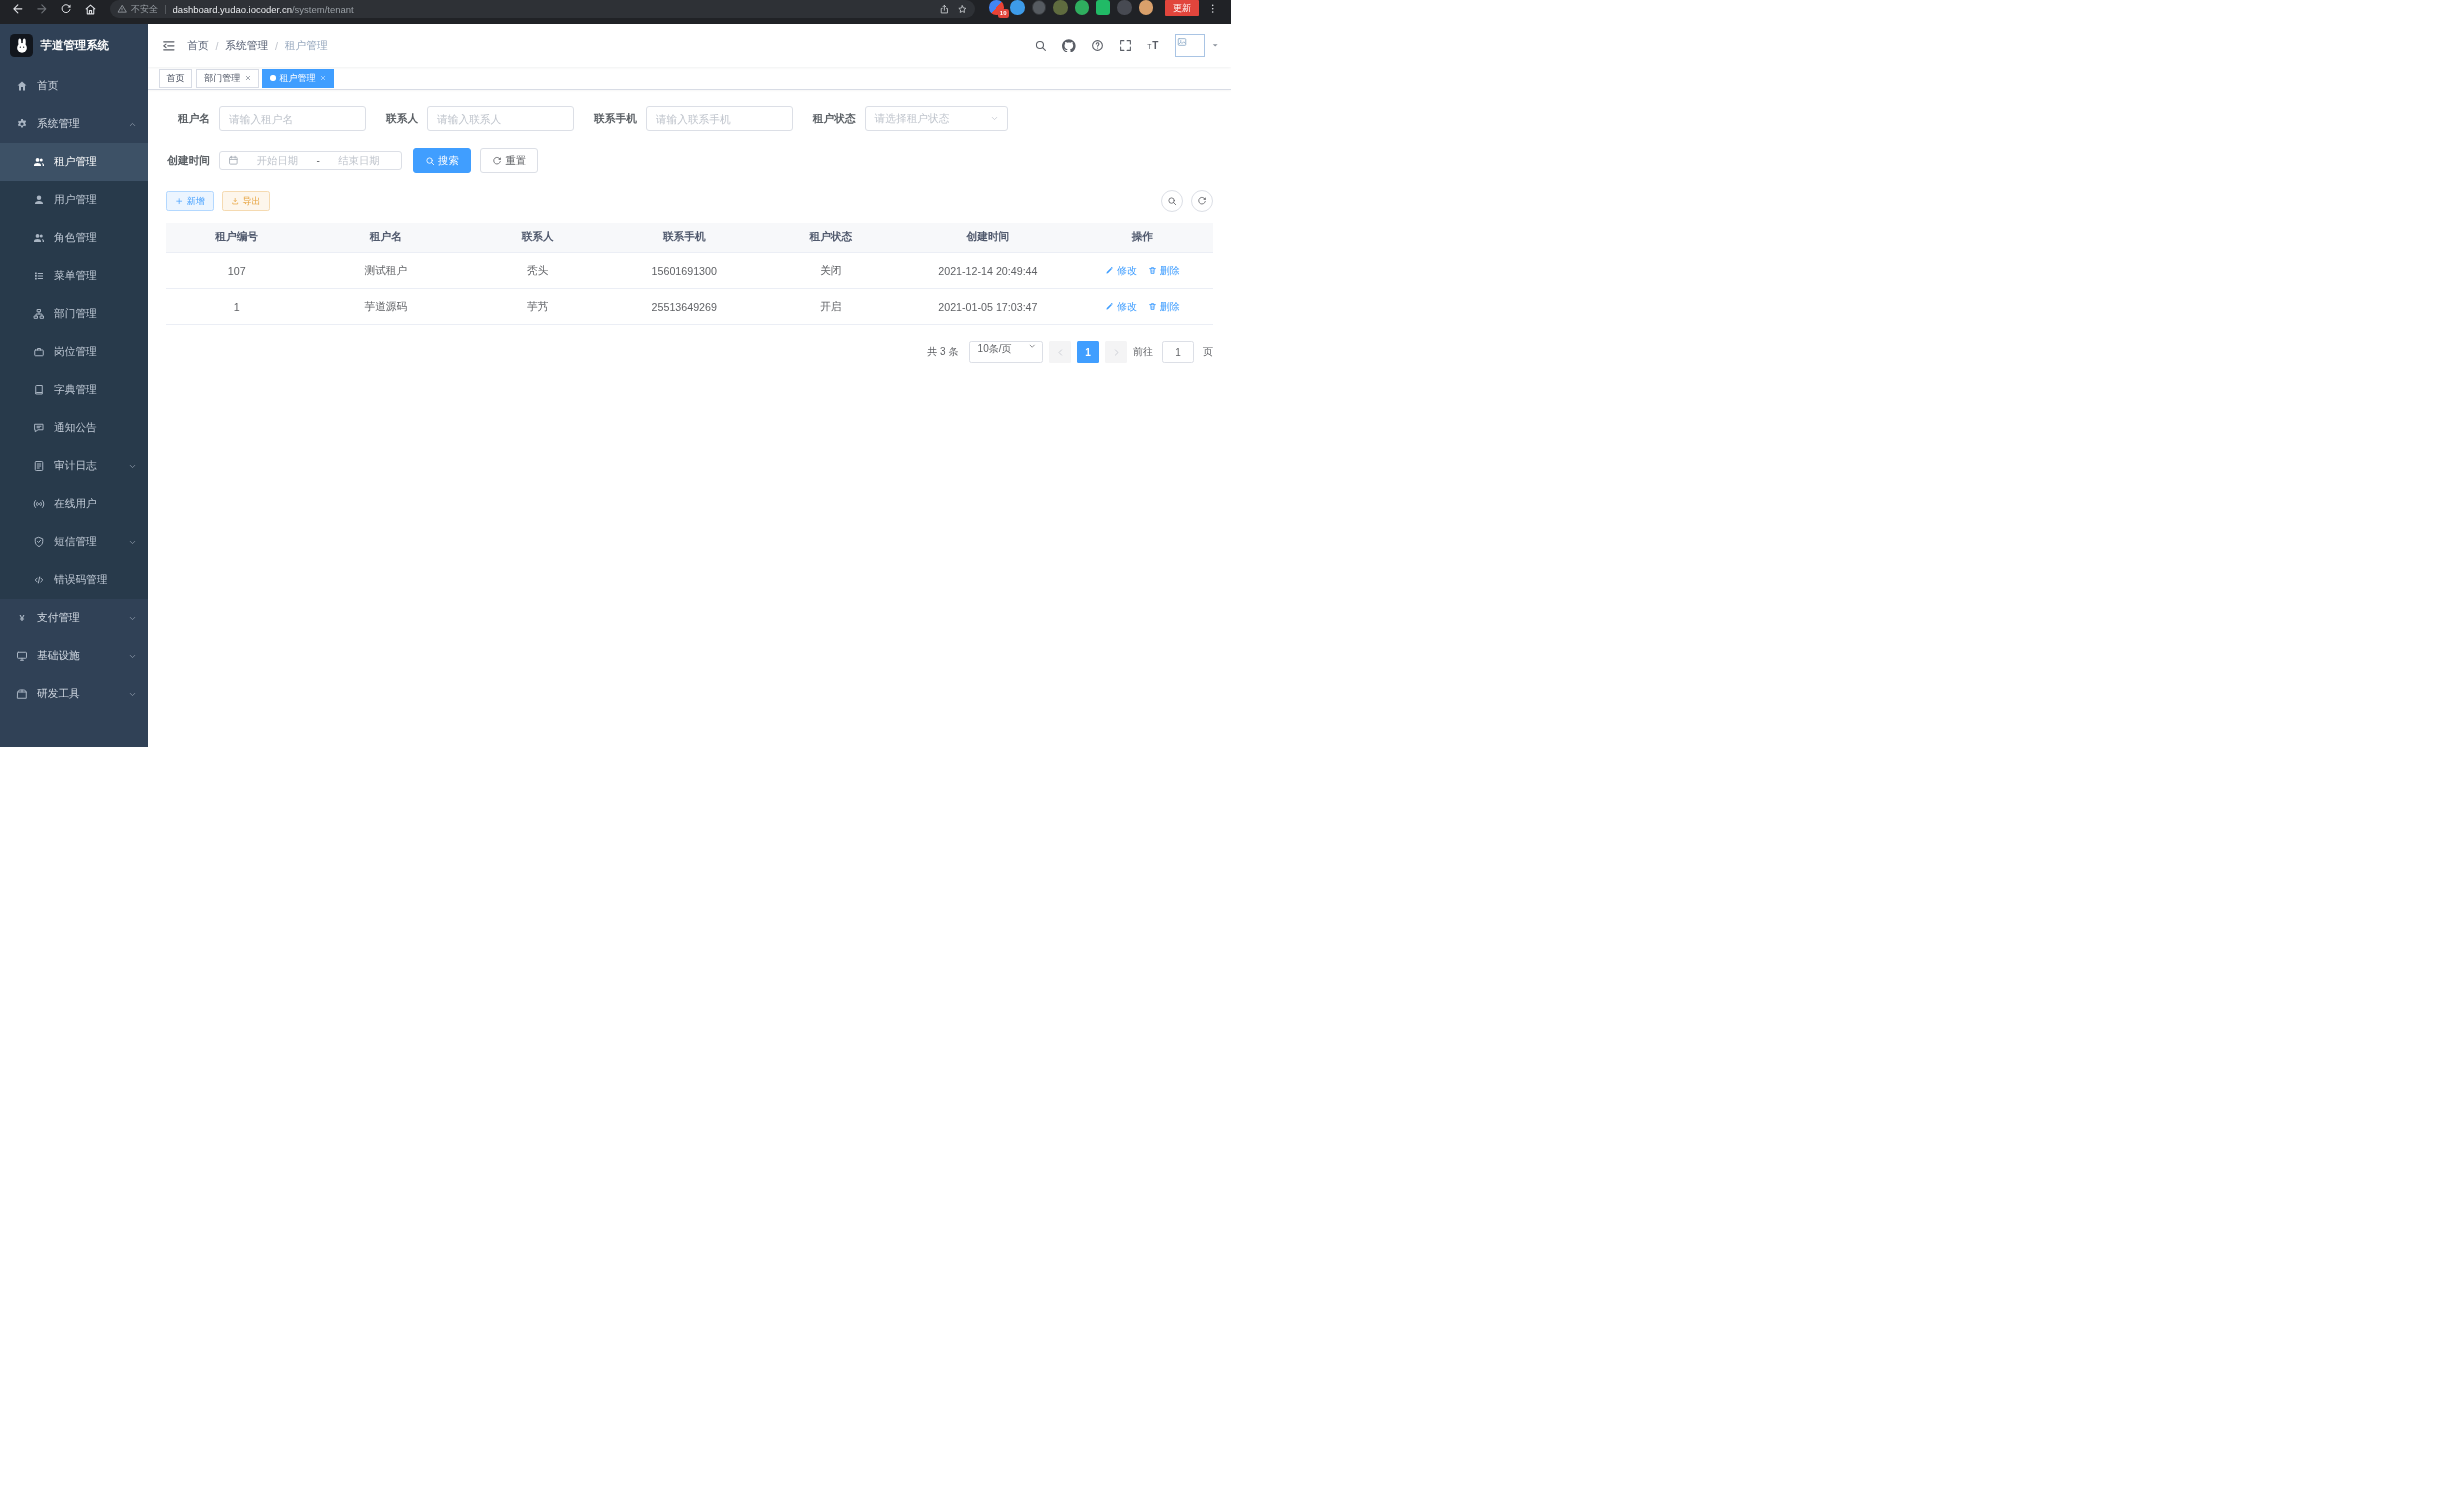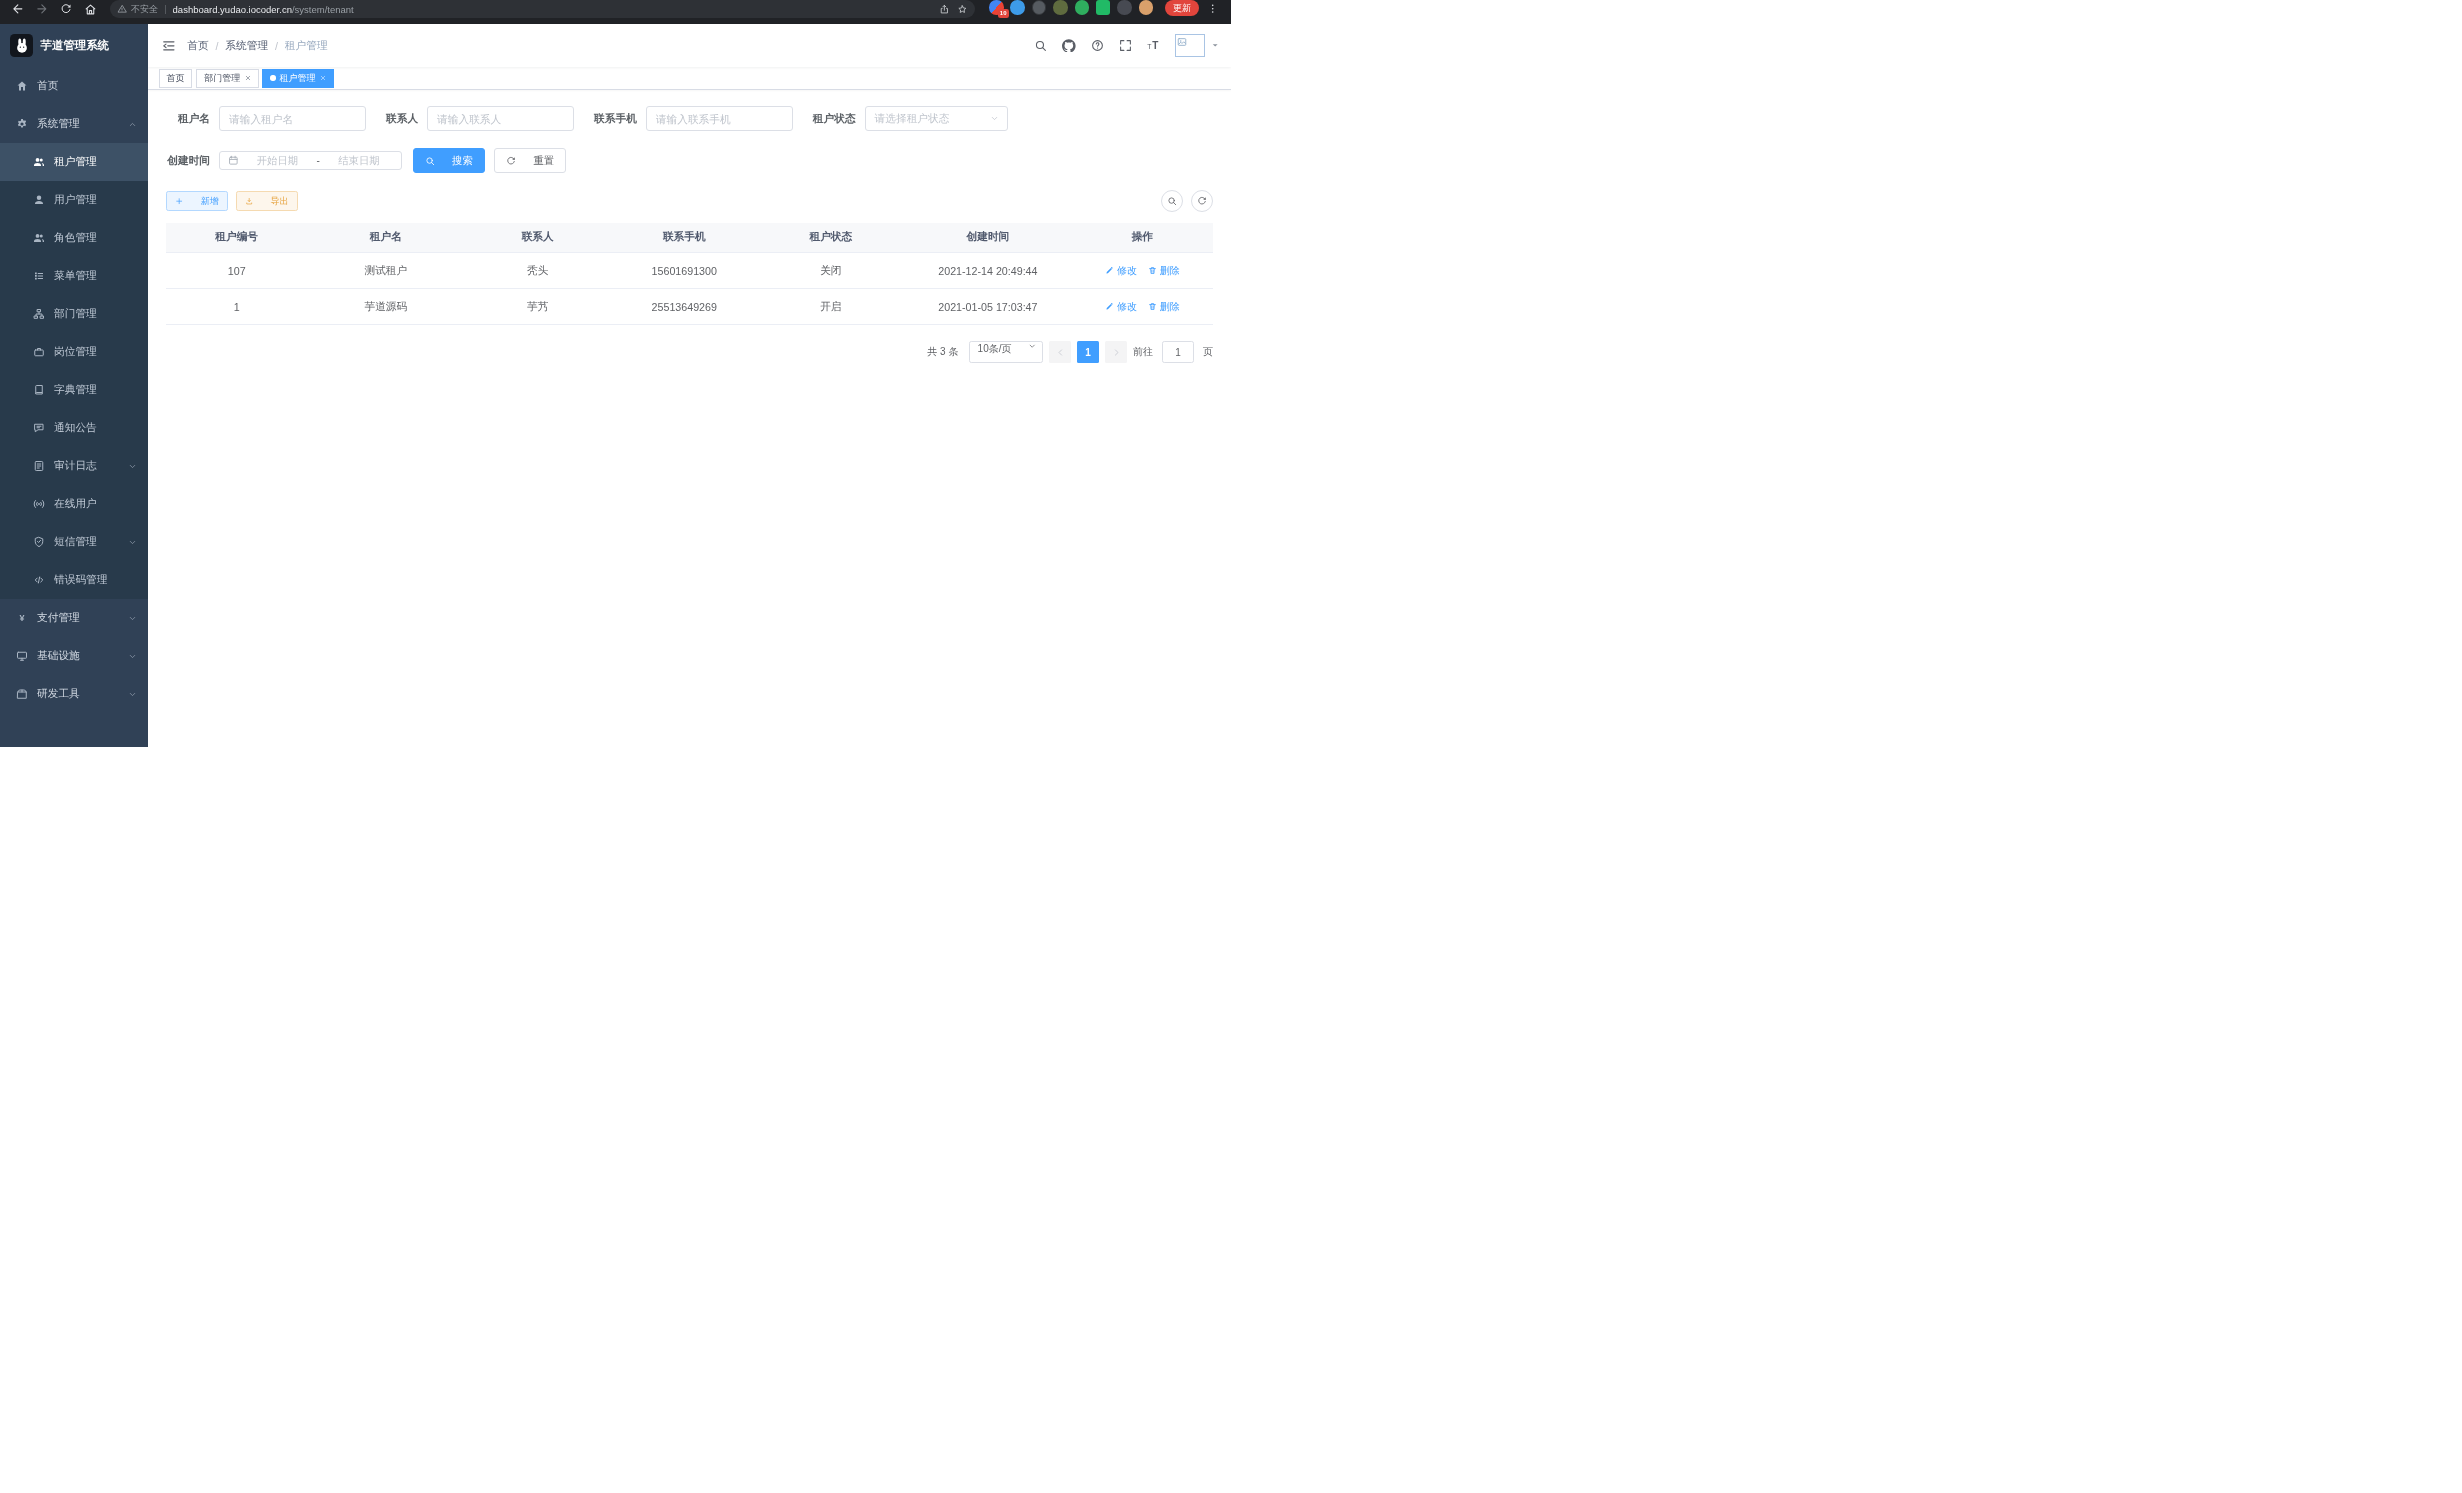--- a/index.html
+++ b/index.html
@@ -23,21 +23,21 @@
   .omnibox .host {color:#e8eaed}
   .omnibox .path {color:#9aa0a6}
   .omnibox .spacer {flex:1}
   .ob-ic {color:#c6c9cd;margin-left:7.6px;cursor:pointer;flex:none}
   .ext-tray {display:flex;align-items:center;gap:6.9px;margin:0 4.6px}
   .ext {width:14.5px;height:14.5px;border-radius:50%;position:relative;flex:none;cursor:pointer}
   .ext.square {border-radius:3px}
   .badge {position:absolute;right:-5.3px;bottom:-3px;background:#e1453c;color:#fff;font-size:6px;
     line-height:1;padding:1.5px 2.3px;border-radius:2.3px;font-weight:700}
   .update-chip {background:var(--danger-update,#e1453c);color:#fff;font-size:9px;height:16px;
-    padding:0 8.4px;border-radius:8px;display:flex;align-items:center;margin-left:3.8px;
+    padding:0 8.4px;border-radius:1px;display:flex;align-items:center;margin-left:3.8px;
     white-space:nowrap;cursor:pointer}
 
   
   .app {display:flex;height:723px}
   .sidebar {width:148px;background:var(--sidebar-bg,#304156);flex:none;overflow:hidden;color:#c3ccd9}
   .logo-row {height:43px;display:flex;align-items:center;gap:7.6px;padding-left:10px;cursor:pointer}
   .logo-mark {width:23px;height:23px;border-radius:4.6px;background:#12161d;display:flex;
     align-items:center;justify-content:center;flex:none}
   .logo-title {color:#fff;font-size:11.4px;font-weight:700;white-space:nowrap}
   .menu-item {height:38px;display:flex;align-items:center;gap:9px;padding:0 10.7px 0 16px;
@@ -83,21 +83,21 @@
     color:#606266;padding:0 9px;background:#fff;outline:none}
   .el-input::placeholder {color:#bfc4cc}
   .el-select {width:143px;height:25px;border:0.8px solid #dcdfe6;border-radius:3px;display:flex;
     align-items:center;justify-content:space-between;padding:0 7.6px 0 9px;background:#fff;cursor:pointer}
   .el-select .ph {font-size:10.7px;color:#bfc4cc}
   .el-select .chev {color:#c0c4cc}
   .date-range {width:183px;height:19px;border:0.8px solid #dcdfe6;border-radius:3px;display:flex;
     align-items:center;padding:0 7.6px;gap:4.6px;background:#fff;color:#a8afb8;cursor:pointer}
   .date-range .dph {font-size:10.3px;flex:1;text-align:center;color:#bfc4cc}
   .date-range .dsep {color:#606266;font-size:10px}
-  .btn {height:25px;border-radius:3px;display:inline-flex;align-items:center;gap:17px;
+  .btn {height:25px;border-radius:3px;display:inline-flex;align-items:center;gap:3px;
     font-size:10.3px;padding:0 11.4px;cursor:pointer;border:0.8px solid #dcdfe6;background:#fff;
     color:#606266;white-space:nowrap}
   .btn.primary {background:var(--accent,#409eff);border-color:var(--accent,#409eff);color:#fff}
   .btn.sm {height:20.6px;font-size:9px;padding:0 8.4px;border-radius:2.3px}
   .btn.plain-primary {background:#ecf5ff;border-color:#b3d8ff;color:var(--accent,#409eff)}
   .btn.plain-warning {background:#fdf6ec;border-color:#f5dab1;color:var(--warning,#e6a23c)}
   .ml12 {margin-left:9px}
   .toolbar {display:flex;align-items:center;gap:7.6px;margin-bottom:10.7px}
   .toolbar .right {margin-left:auto;display:flex;gap:7.6px}
   .circle-btn {width:22px;height:22px;border-radius:50%;border:0.8px solid #dcdfe6;background:#fff;

